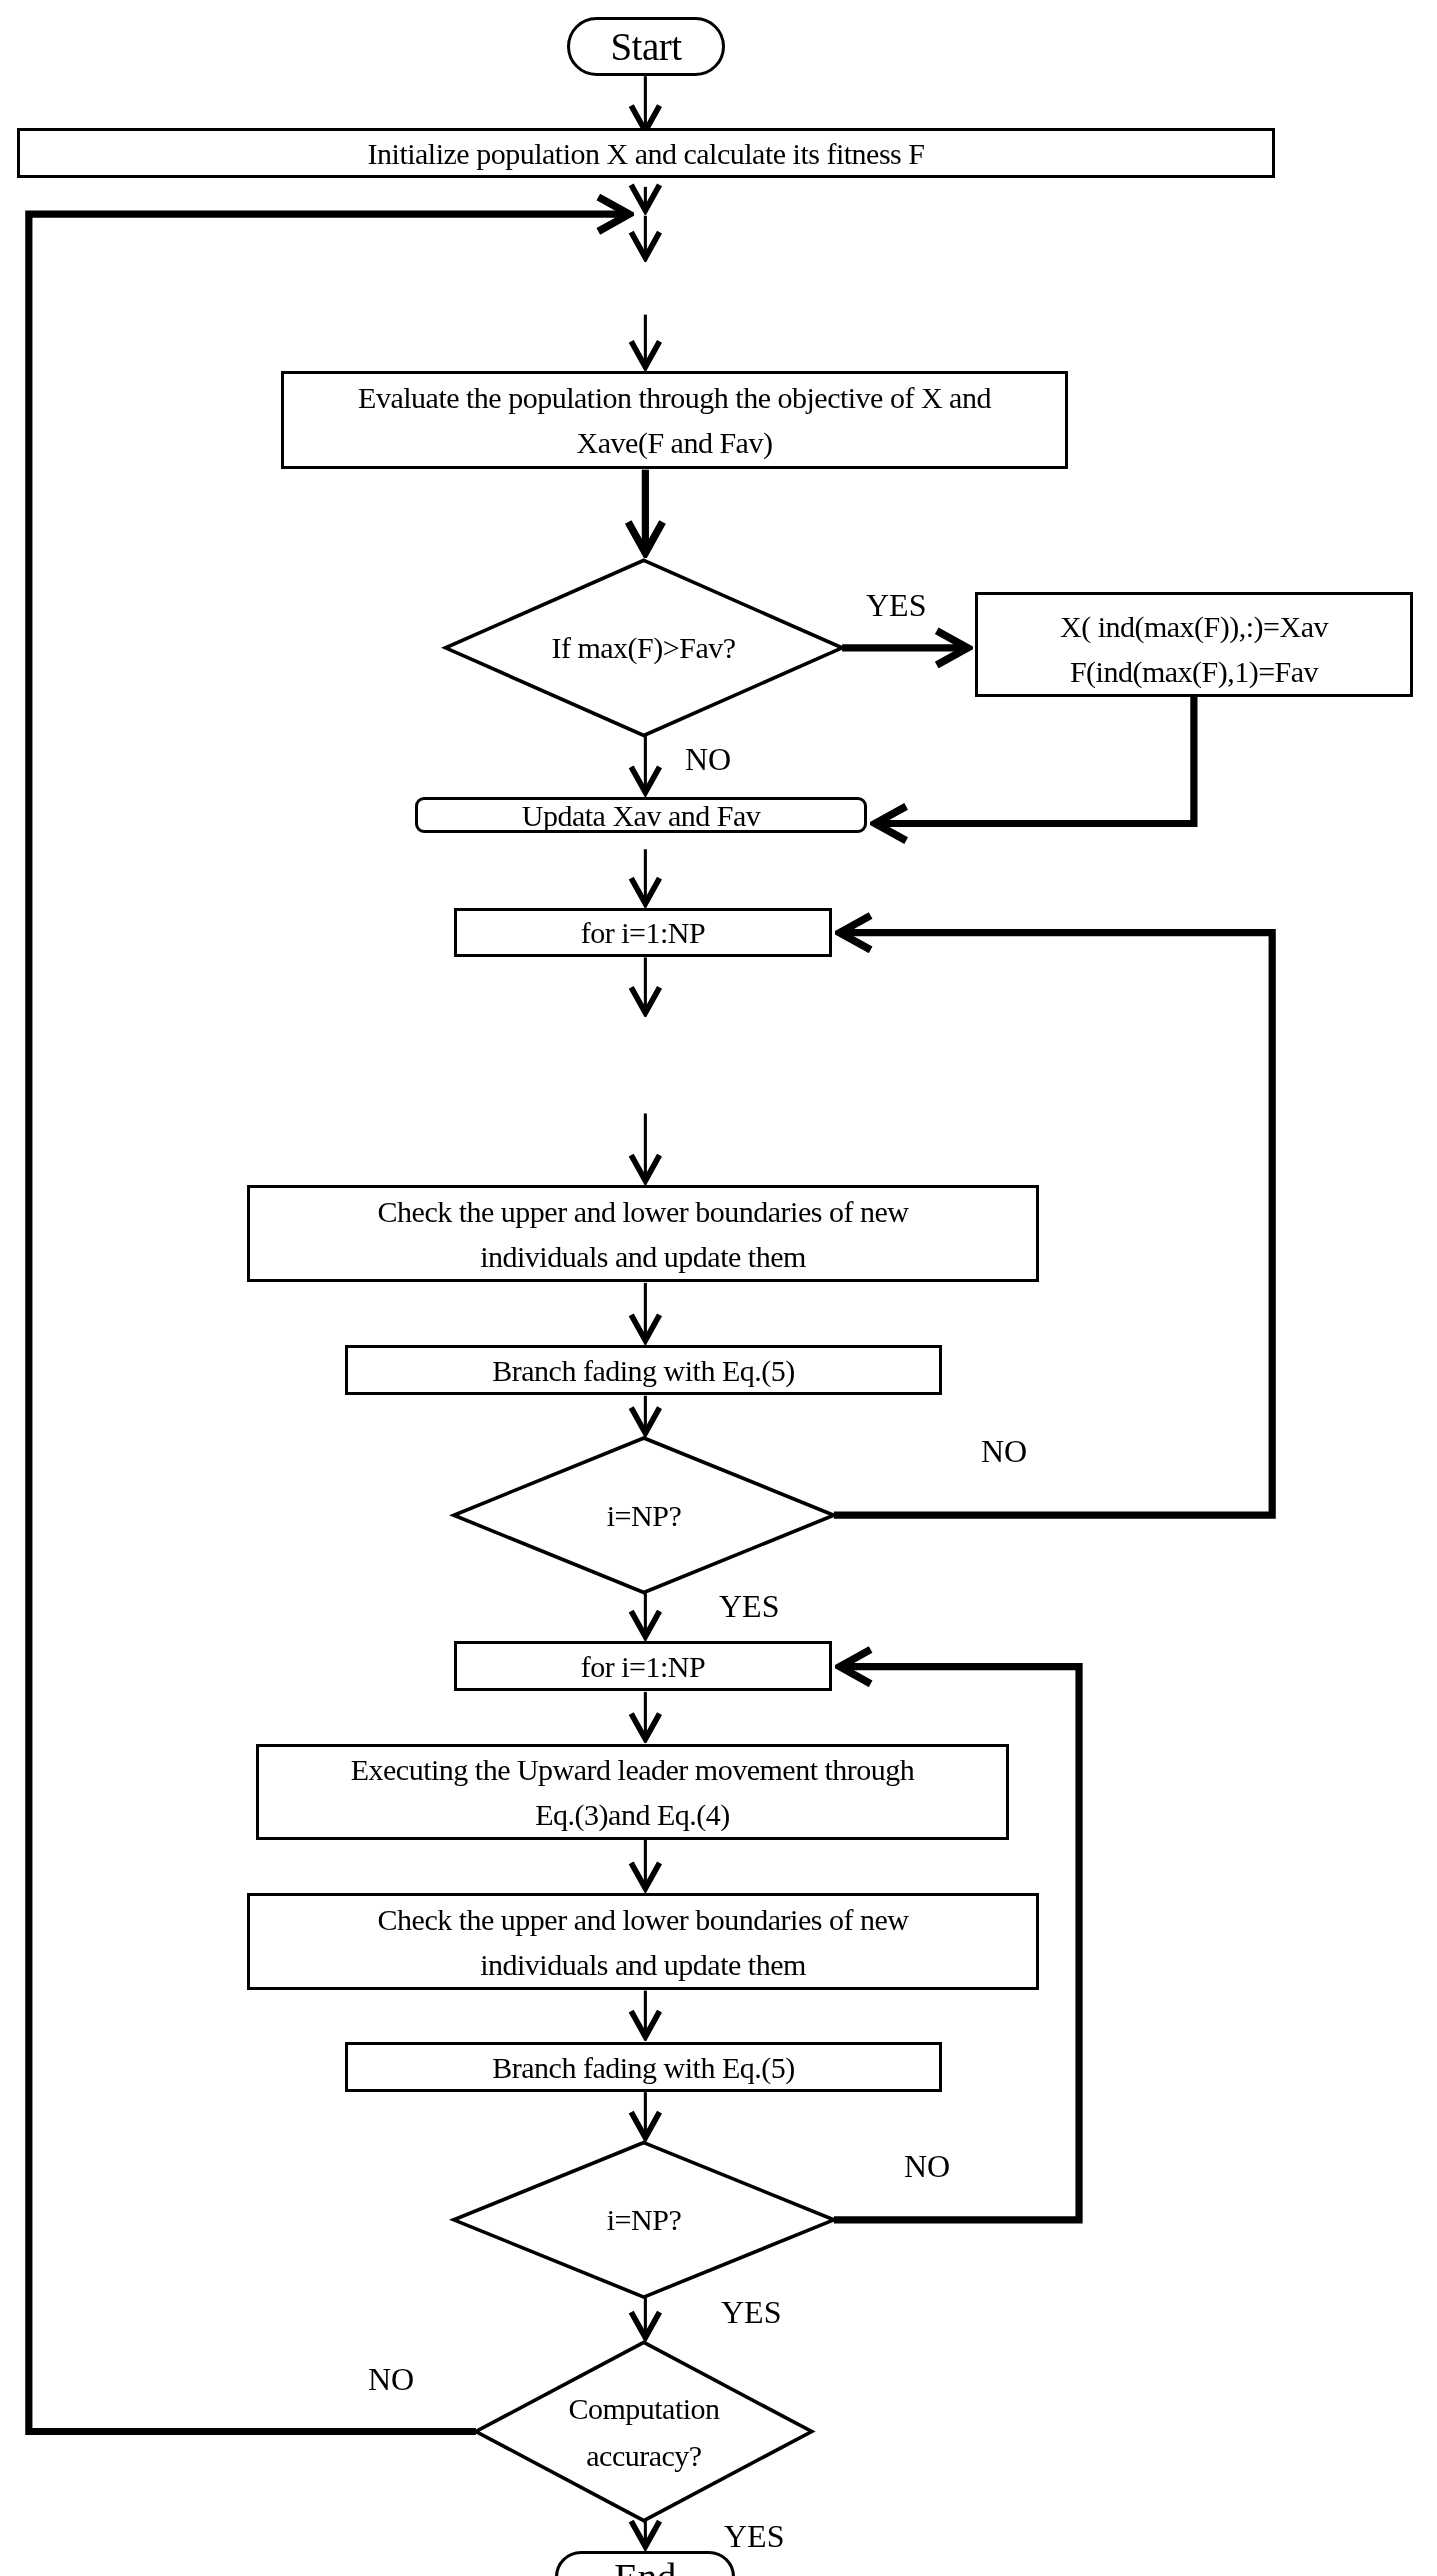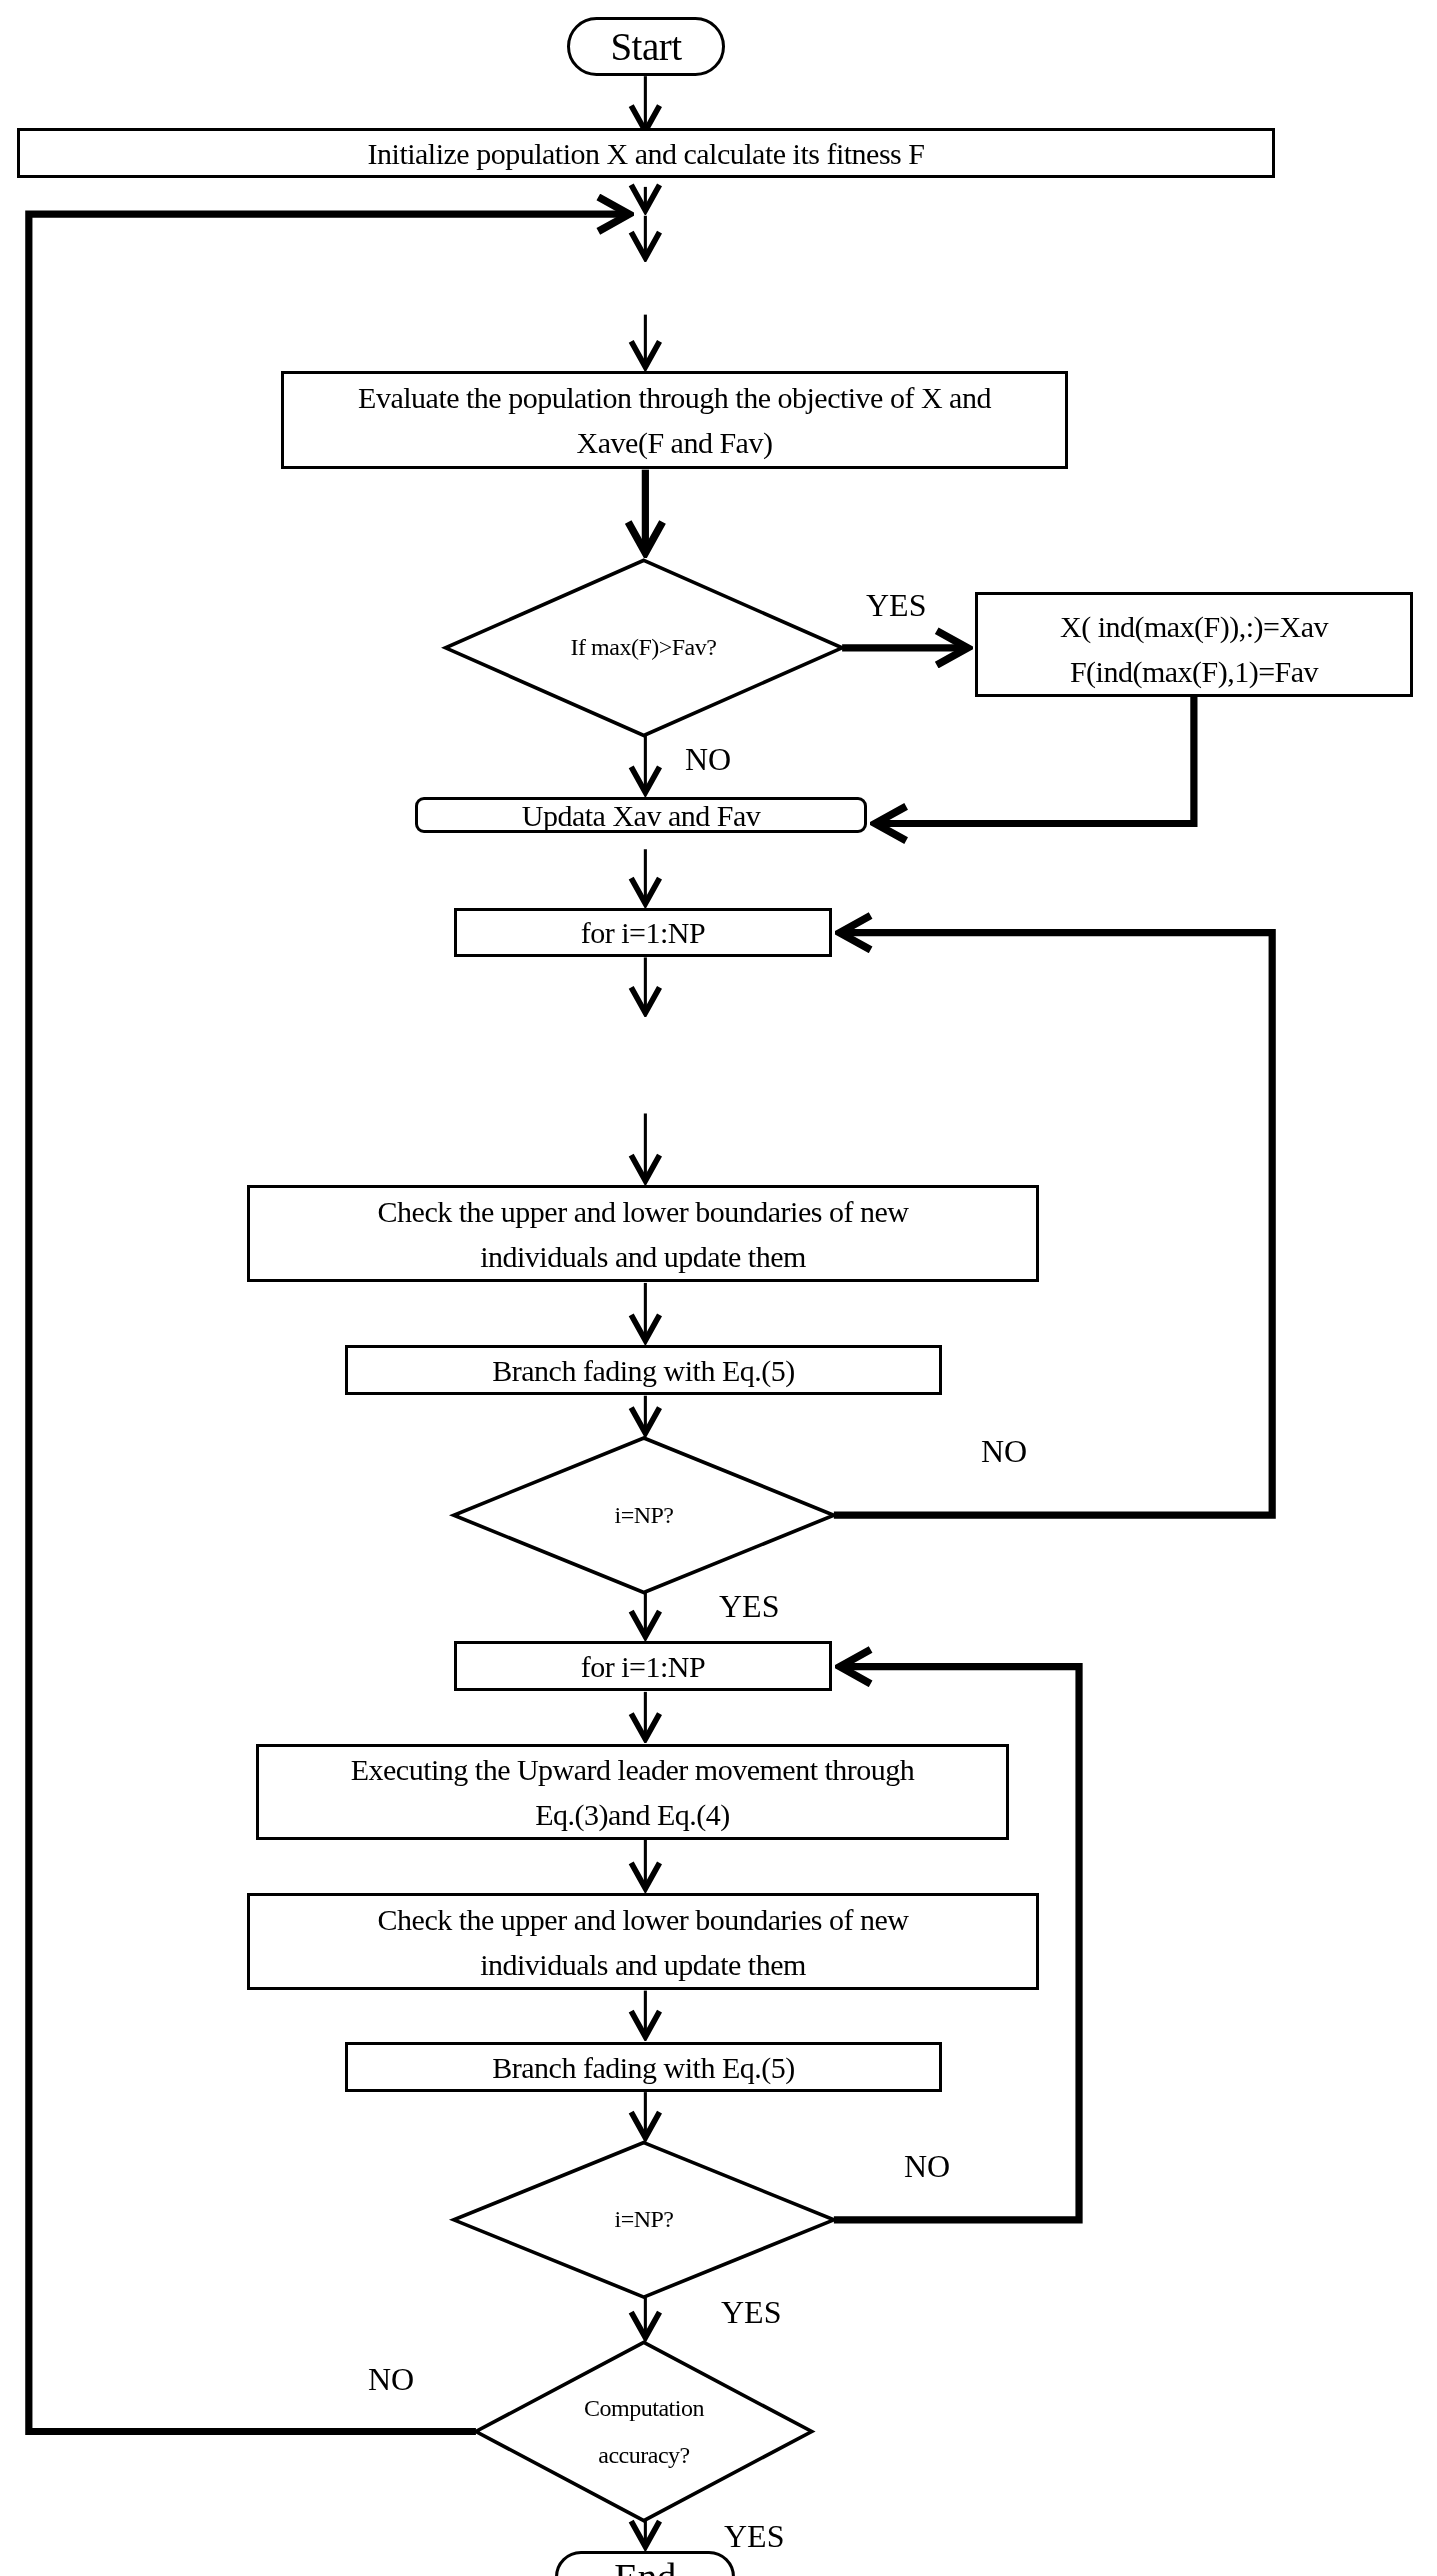--- a/index.html
+++ b/index.html
@@ -30,21 +30,21 @@
     border-radius:36px;
     font-size:39px;
   }
   .dtext{
     position:absolute;
     display:flex;
     flex-direction:column;
     align-items:center;
     justify-content:center;
     text-align:center;
-    font-size:24px;
+    font-size:30px;
     letter-spacing:-0.5px;
     line-height:47px;
     background:transparent;
   }
   .elabel{
     position:absolute;
     font-size:32px;
     letter-spacing:0px;
   }
   svg .thin{stroke:#000;stroke-width:6;fill:none;}

